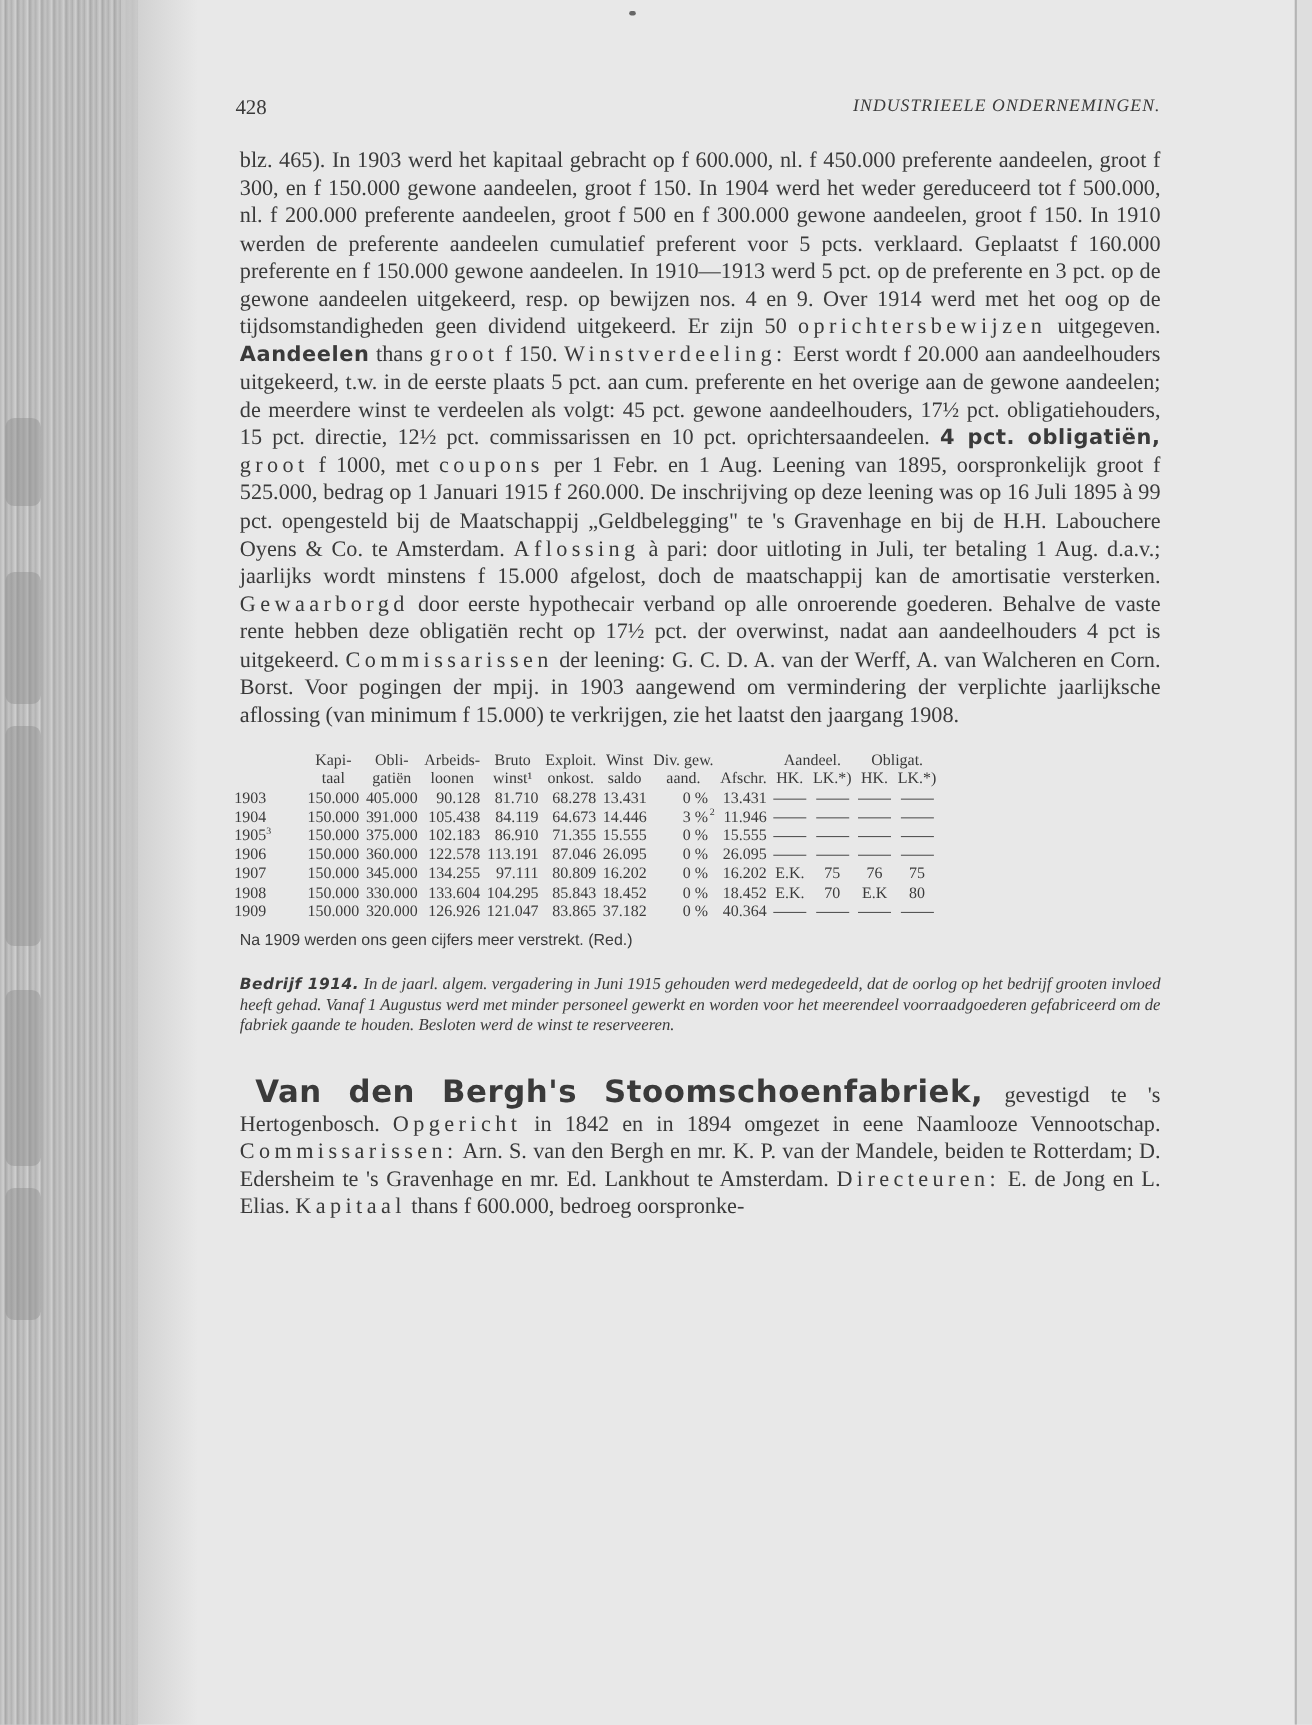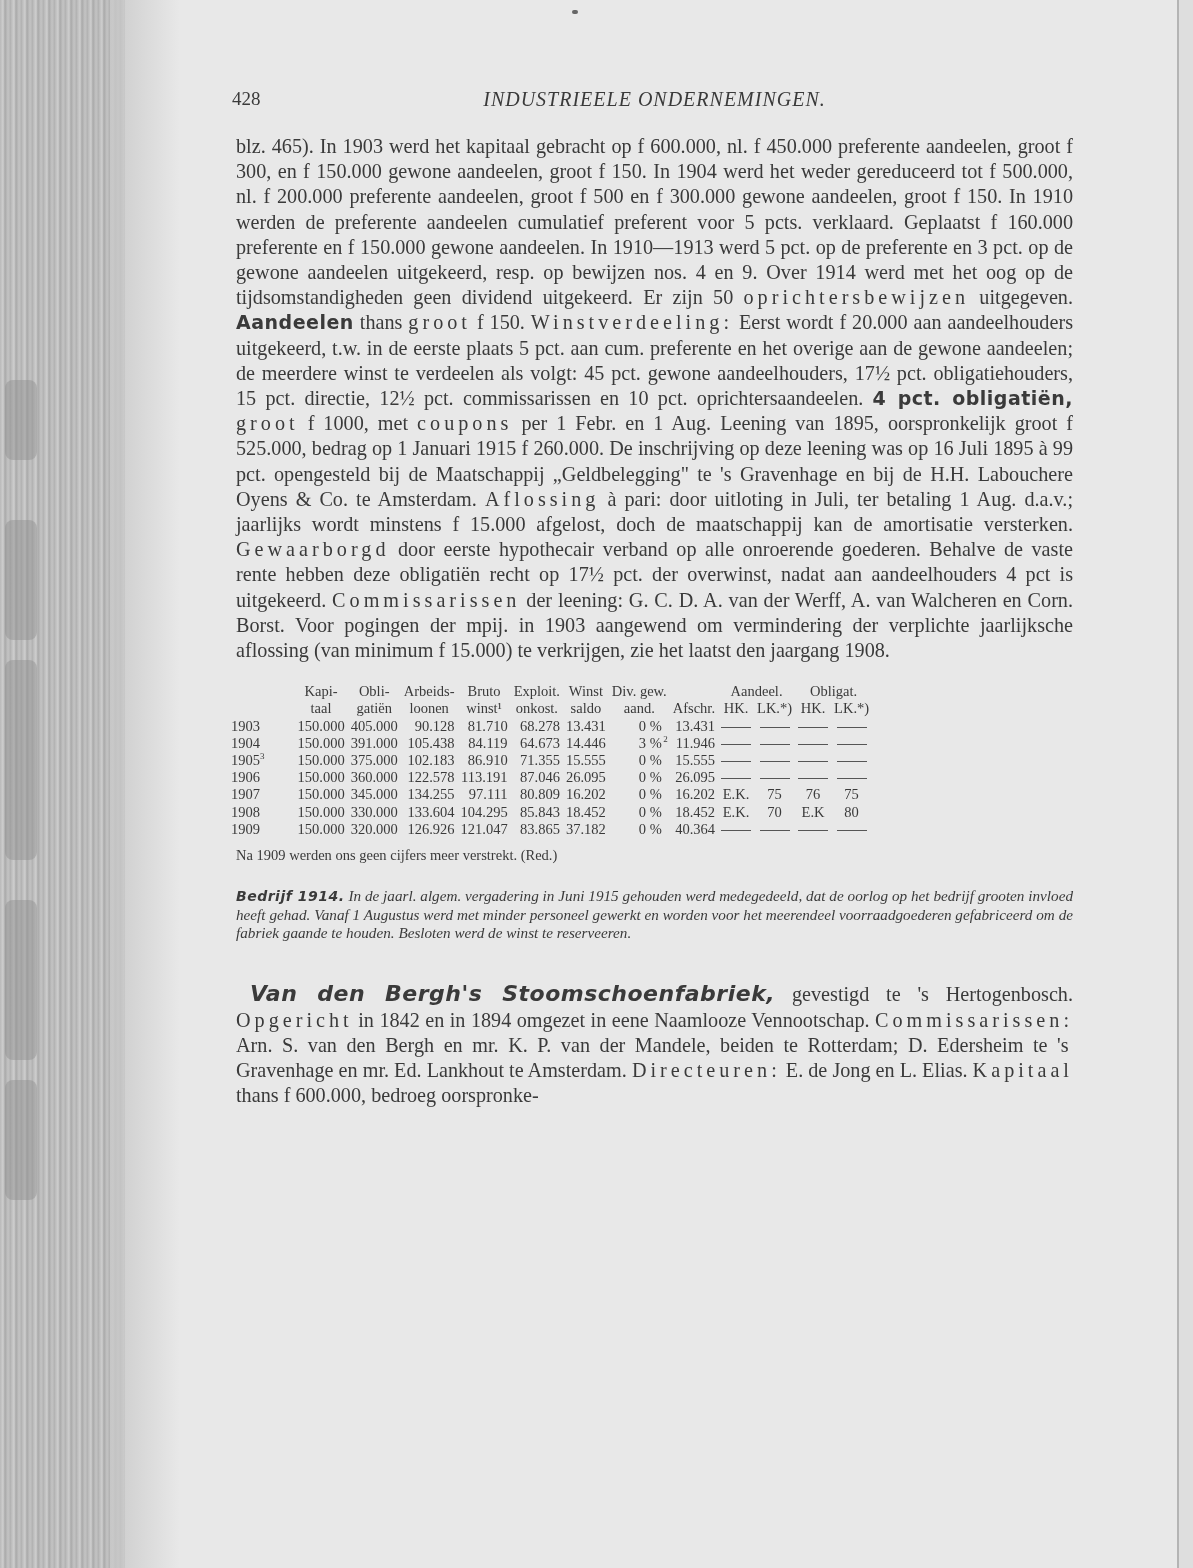--- a/index.html
+++ b/index.html
@@ -25,29 +25,29 @@
     .right-edge {
       position: absolute; right: 14px; top: 0; width: 2px; height: 1568px; background: #b4b4b4;
     }
     .right-edge2 {
       position: absolute; right: 0; top: 0; width: 14px; height: 1568px; background: #dedede;
     }
     .top-dot {
       position: absolute; left: 572px; top: 10px; width: 6px; height: 4px; background: #666; border-radius: 2px;
     }
     .page {
-      position: absolute; left: 236px; top: 80px; width: 837px;
+      position: absolute; left: 218px; top: 80px; width: 837px;
     }
     .running-head {
       position: relative; height: 40px; font-size: 19px;
     }
     .page-number { position: absolute; left: -4px; top: 8px; font-family: "Liberation Serif", serif; font-size: 19px; }
     .running-title {
-      position: absolute; left: 0; right: 0; top: 8px; text-align: center;
-      font-style: italic; letter-spacing: 1px; font-family: "Liberation Serif", serif; font-size: 20px;
+      position: absolute; left: 0; right: 0; top: 8px; text-align: right;
+      font-style: italic; letter-spacing: 1px; font-family: "Liberation Serif", serif; font-size: 16px;
     }
     .body-text {
       margin-top: 14px;
       font-family: "Liberation Serif", serif;
       font-size: 20.2px; line-height: 25.2px; text-align: justify;
       text-align-last: left;
     }
     .para { margin: 0; }
     .spaced { letter-spacing: 4px; }
     .bold-sans { font-family: "DejaVu Sans", sans-serif; font-weight: bold; font-size: 19px; letter-spacing: 0.5px; }
@@ -55,25 +55,25 @@
     table.fin { border-collapse: collapse; margin-left: -8px; }
     table.fin td, table.fin th { padding: 0 3px; line-height: 17.2px; white-space: nowrap; font-weight: normal; }
     table.fin th { }
     table.fin td { text-align: right; }
     table.fin td.year { text-align: left; padding-right: 30px; margin-top: 32px; }
     table.fin td.pct { text-align: right; padding-right: 2px; }
     table.fin td.dash { text-align: center; }
     .dashline { display: inline-block; width: 30px; height: 1px; background: #555; vertical-align: middle; }
     sup { font-size: 9px; line-height: 0; }
     .footnotes { font-family: "Liberation Serif", serif; font-size: 15.5px; line-height: 19px; margin-top: 2px; text-align: justify; }
-    .redactie { font-family: Liberation Serif, serif; font-size: 14.5px; margin-top: 9px; margin-left: 0; }
+    .redactie { font-family: Liberation Sans, sans-serif; font-size: 14.5px; margin-top: 9px; margin-left: 0; }
     .bedrijf { margin-top: 23px; font-family: "Liberation Serif", serif; font-size: 15.2px; line-height: 17.8px; text-align: justify; font-style: italic; }
     .bedrijf .bold-sans { font-size: 14px; }
     .company { margin-top: 40px; font-family: "Liberation Serif", serif; font-size: 20.2px; line-height: 25.2px; text-align: justify; text-indent: 14px; }
-    .company .bold-sans { font-size: 22px; font-style: italic; }
+    .company .bold-sans { font-size: 28px; }
   </style>
 </head>
 <body>
 
 <div class="binding">
   <div class="binding-mark" style="top:380px;height:80px"></div>
   <div class="binding-mark" style="top:520px;height:120px"></div>
   <div class="binding-mark" style="top:660px;height:200px"></div>
   <div class="binding-mark" style="top:900px;height:160px"></div>
   <div class="binding-mark" style="top:1080px;height:120px"></div>

